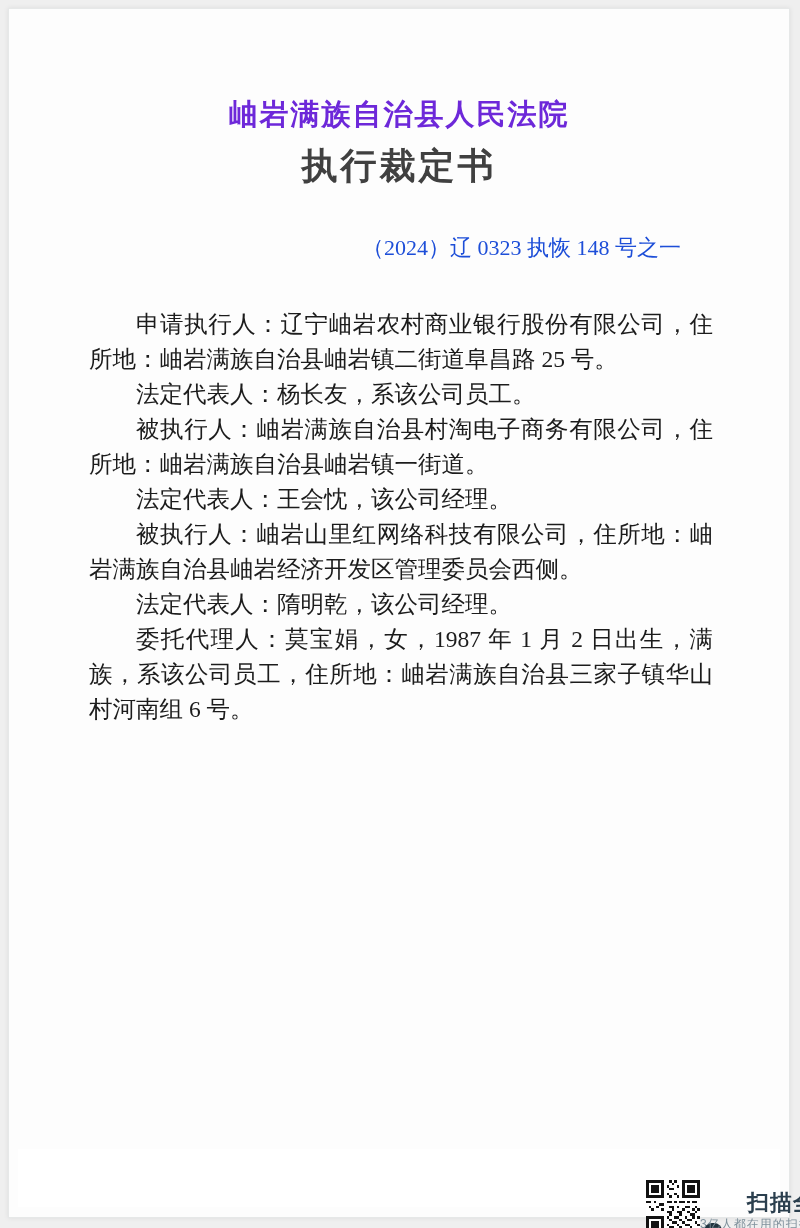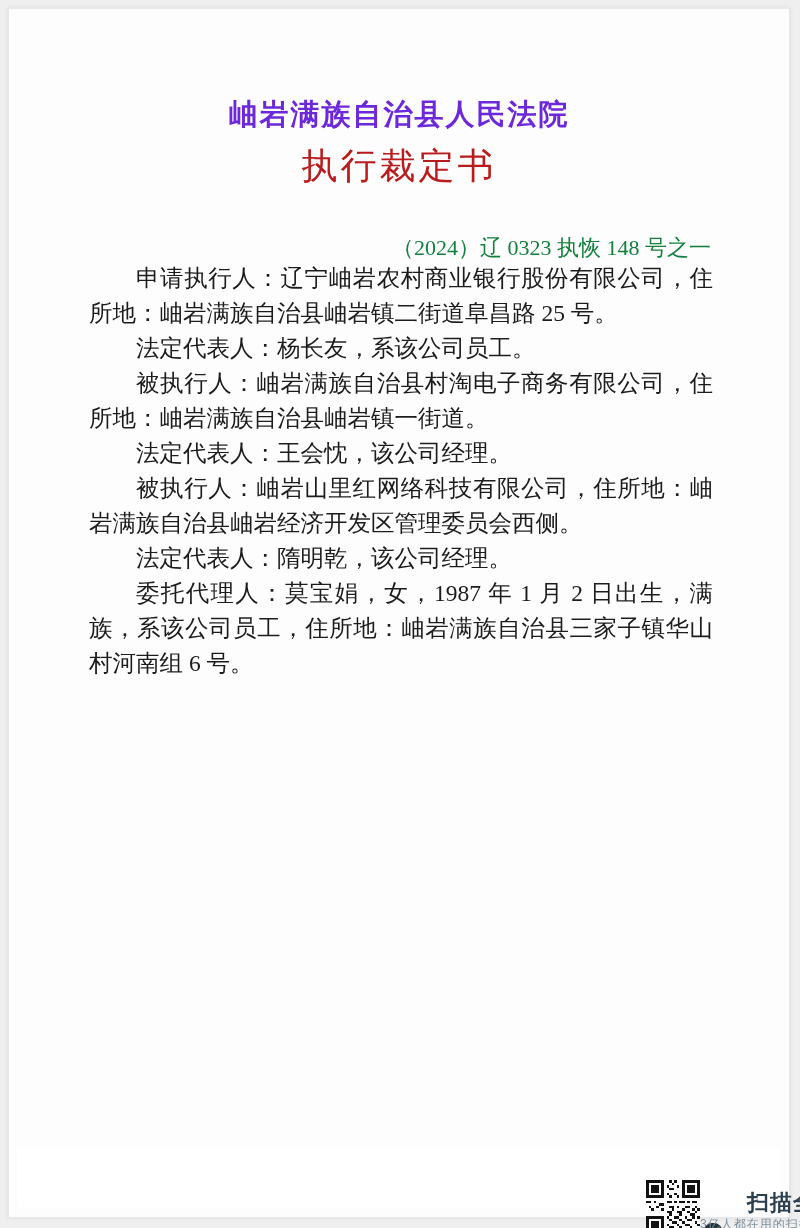--- a/index.html
+++ b/index.html
@@ -12,29 +12,29 @@
     position:absolute;left:8px;top:8px;width:782px;height:1210px;
     background:#fdfdfd;border:1px solid #e6e8e8;box-sizing:border-box;
     box-shadow:0 0 5px rgba(0,0,0,0.08);
   }
   .doc-header{padding-top:88px;}
   .court-name{
     text-align:center;font-size:29px;font-weight:700;color:#6d28d9;
     letter-spacing:2px;line-height:34px;margin:0;
   }
   .doc-title{
-    text-align:center;font-size:36px;font-weight:400;color:#b91c1c;
+    text-align:center;font-size:36px;font-weight:700;color:#404040;
     letter-spacing:3px;line-height:46px;margin:12px 0 0 0;
   }
   .case-number{
-    text-align:right;padding-right:78px;margin-top:46px;
-    font-size:22px;color:#15803d;line-height:26px;
+    text-align:right;padding-right:108px;margin-top:46px;
+    font-size:22px;color:#1d4ed8;line-height:26px;
   }
   .doc-body{
-    padding:0 76px 0 80px;
+    margin-top:46px;padding:0 76px 0 80px;
     font-size:23.5px;line-height:35px;color:#1c1c1c;
     text-align:justify;
   }
   .doc-body p{margin:0;text-indent:2em;}
   
   .scan-strip{
     position:absolute;left:9px;right:9px;bottom:10px;height:58px;
     background:#ffffff;
   }
   .qr-code{

